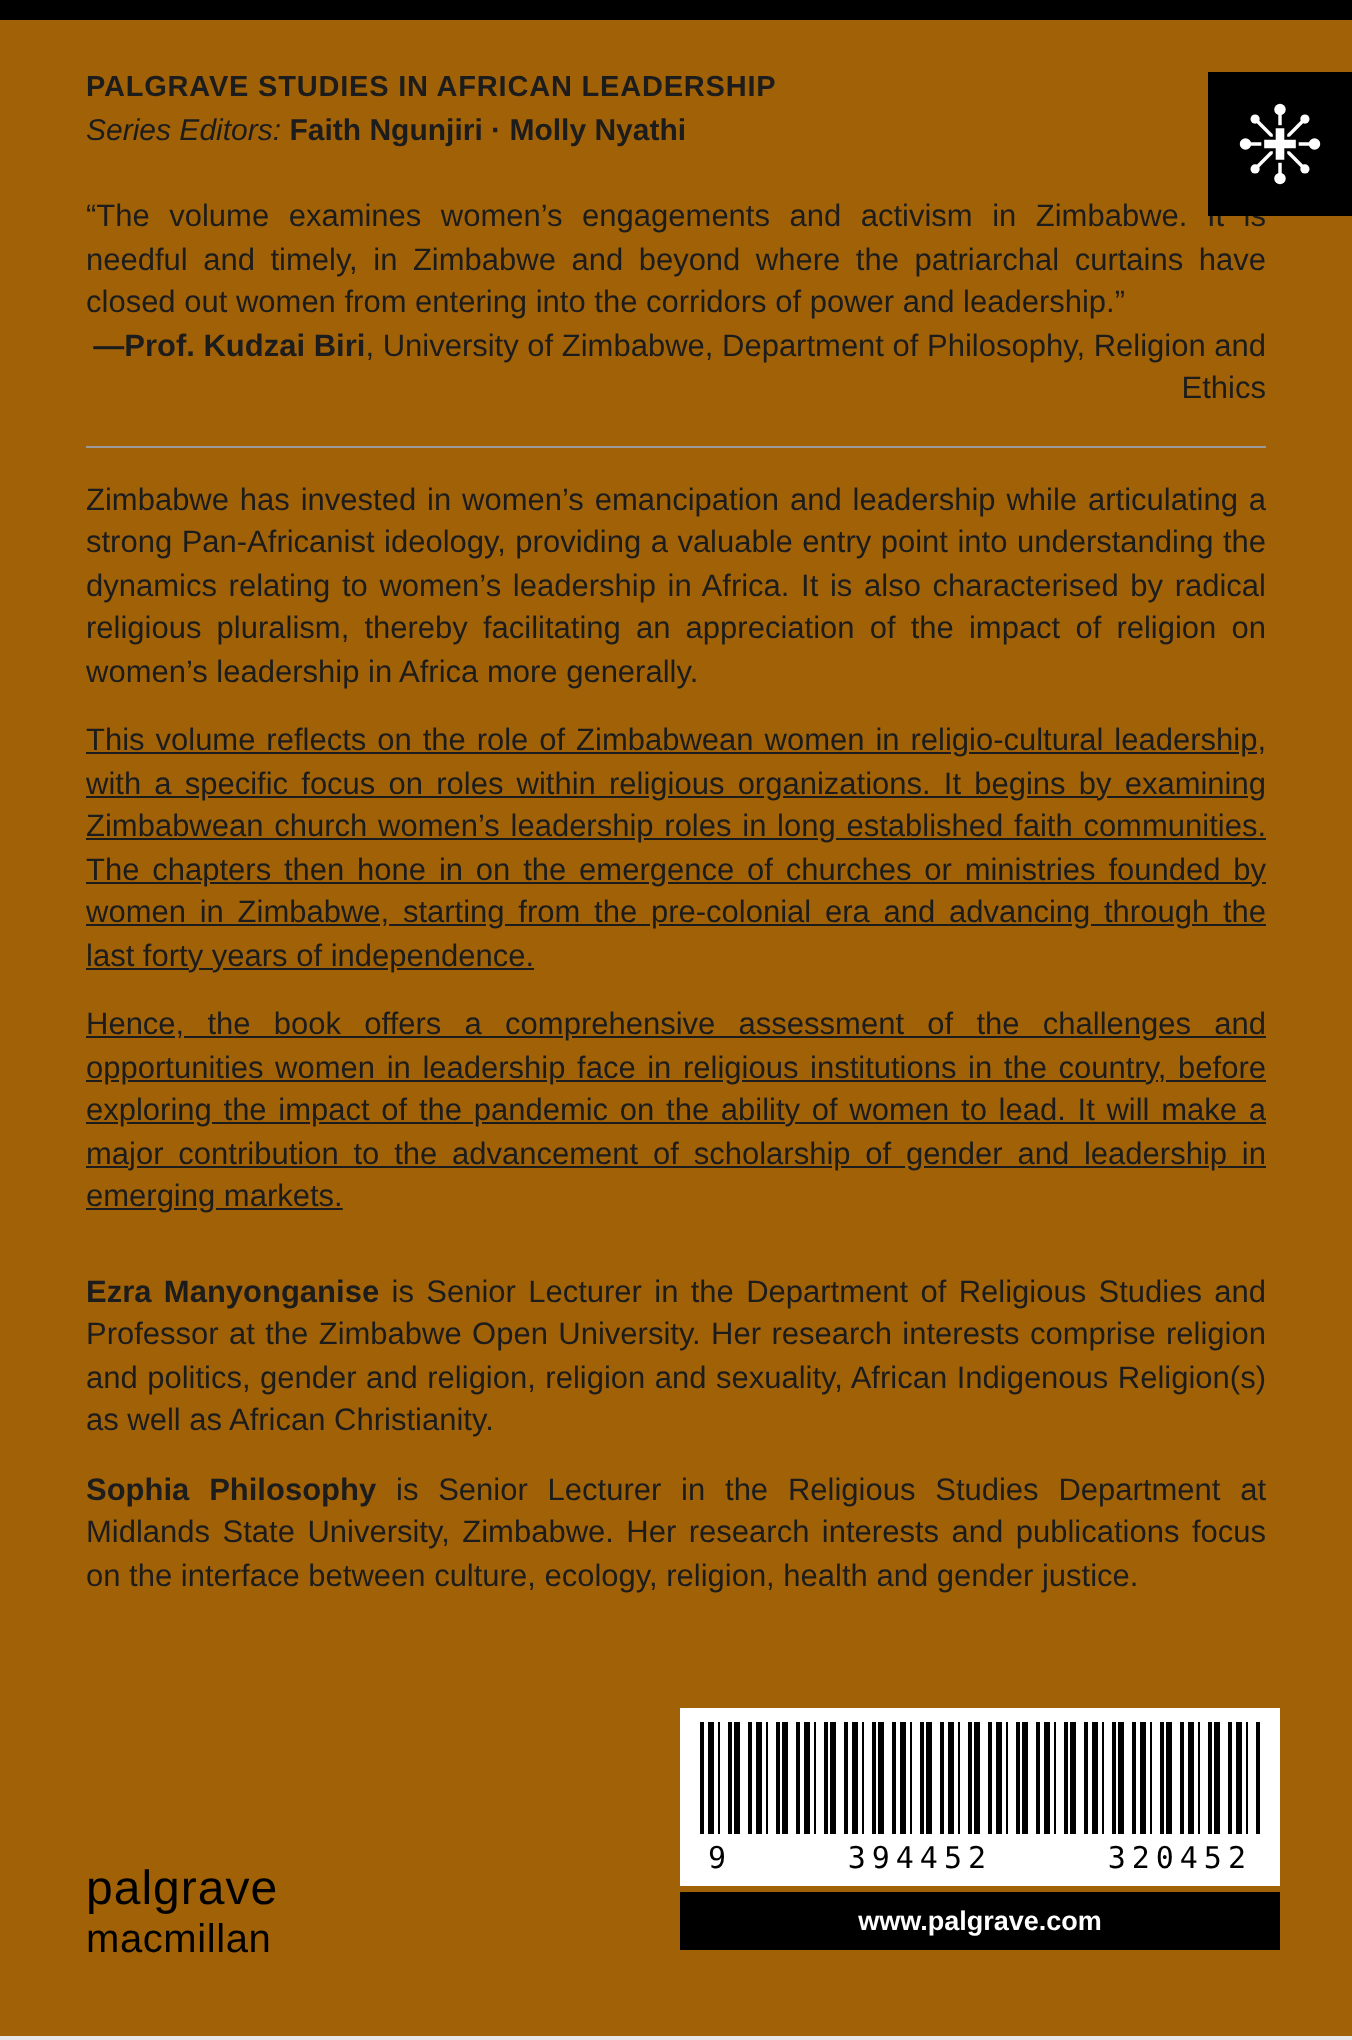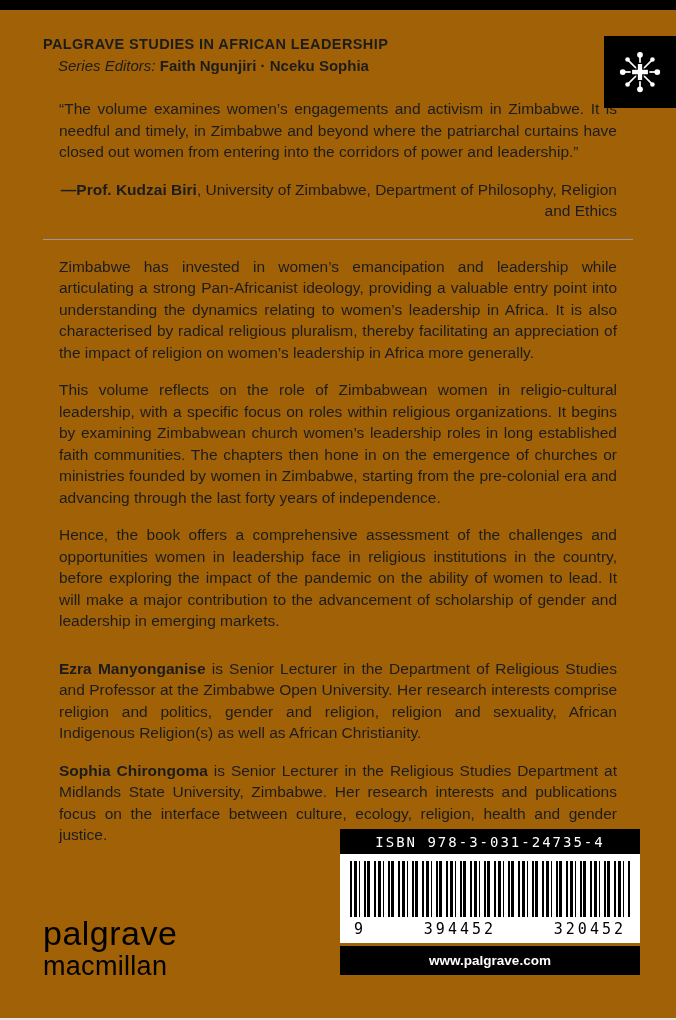--- a/index.html
+++ b/index.html
@@ -21,69 +21,69 @@
   .content {
     padding: 26px 43px 0 43px;
   }
   .series-title {
     font-size: 14.5px;
     font-weight: bold;
     letter-spacing: 0.4px;
     margin: 0 0 5px 0;
   }
   .series-editors { font-size: 15px; margin: 0; }
-  .editors-label { font-style: italic; margin-left: 15px; }
+  .editors-label { font-style: italic; }
   .editors-names { font-weight: bold; }
 
   .series-logo {
     position: absolute;
     top: 36px;
     right: 0;
     width: 72px;
     height: 72px;
     background: #000;
     display: flex;
     align-items: center;
     justify-content: center;
   }
   .series-logo svg { width: 46px; height: 46px; display: block; }
 
   .endorsement { margin-top: 24px; }
   .quote, .attribution, .synopsis p, .bios p {
     font-size: 15.5px;
     line-height: 21.5px;
-    margin: 16px;
+    margin: 0;
   }
   .quote, .synopsis p, .bios p { text-align: justify; }
   .attribution {
     text-align: right;
     padding-left: 1.6em;
     text-indent: -1.6em;
   }
   .bold { font-weight: bold; }
 
   .rule {
     border: 0;
     border-top: 1px solid #9a9a9a;
     margin: 17px 0 0 0;
   }
   .synopsis { margin-top: 16px; }
-  .synopsis p + p { margin-top: 13px; }
+  .synopsis p + p { margin-top: 13px; text-decoration: underline; }
   .bios { margin-top: 26px; }
   .bios p + p { margin-top: 13px; }
 
   .publisher-logo {
     position: absolute;
     left: 43px;
     bottom: 38px;
     color: #000;
     line-height: 1;
   }
-  .wordmark-palgrave { font-size: 34px; letter-spacing: 0.5px; }
-  .wordmark-macmillan { font-size: 27px; margin-top: 3px; letter-spacing: 0.3px; }
+  .wordmark-palgrave { font-size: 24px; letter-spacing: 0.5px; }
+  .wordmark-macmillan { font-size: 20px; margin-top: 3px; letter-spacing: 0.3px; }
 
   .barcode-block {
     position: absolute;
     right: 36px;
     bottom: 43px;
     width: 300px;
   }
   .isbn-bar {
     background: #000;
     color: #fff;
@@ -155,50 +155,49 @@
         <circle cx="37" cy="37" r="2.4"></circle>
       </g>
       <path d="M21 15 h6 v6 h6 v6 h-6 v6 h-6 v-6 h-6 v-6 h6 z" fill="#ffffff" stroke="#000000" stroke-width="1.5"></path>
     </svg>
   </div>
 
   <div class="content">
 
     <header>
       <h1 class="series-title">PALGRAVE STUDIES IN AFRICAN LEADERSHIP</h1>
-      <p class="series-editors"><span class="editors-label">Series Editors:</span> <span class="editors-names">Faith Ngunjiri · Nceku Sophia</span></p>
+      <p class="series-editors"><span class="editors-label">Series Editors:</span> <span class="editors-names">Faith Ngunjiri · Molly Nyathi</span></p>
     </header>
 
     <section class="endorsement">
       <p class="quote">“The volume examines women’s engagements and activism in Zimbabwe. It is needful and timely, in Zimbabwe and beyond where the patriarchal curtains have closed out women from entering into the corridors of power and leadership.”</p>
       <p class="attribution"><span class="bold">—Prof. Kudzai Biri</span><span>, University of Zimbabwe, Department of Philosophy, Religion and Ethics</span></p>
     </section>
 
     <hr class="rule">
 
     <section class="synopsis">
       <p>Zimbabwe has invested in women’s emancipation and leadership while articulating a strong Pan-Africanist ideology, providing a valuable entry point into understanding the dynamics relating to women’s leadership in Africa. It is also characterised by radical religious pluralism, thereby facilitating an appreciation of the impact of religion on women’s leadership in Africa more generally.</p>
       <p>This volume reflects on the role of Zimbabwean women in religio-cultural leadership, with a specific focus on roles within religious organizations. It begins by examining Zimbabwean church women’s leadership roles in long established faith communities. The chapters then hone in on the emergence of churches or ministries founded by women in Zimbabwe, starting from the pre-colonial era and advancing through the last forty years of independence.</p>
       <p>Hence, the book offers a comprehensive assessment of the challenges and opportunities women in leadership face in religious institutions in the country, before exploring the impact of the pandemic on the ability of women to lead. It will make a major contribution to the advancement of scholarship of gender and leadership in emerging markets.</p>
     </section>
 
     <section class="bios">
       <p><span class="bold">Ezra Manyonganise</span><span> is Senior Lecturer in the Department of Religious Studies and Professor at the Zimbabwe Open University. Her research interests comprise religion and politics, gender and religion, religion and sexuality, African Indigenous Religion(s) as well as African Christianity.</span></p>
-      <p><span class="bold">Sophia Chirongoma</span><span> is Senior Lecturer in the Religious Studies Department at Midlands State University, Zimbabwe. Her research interests and publications focus on the interface between culture, ecology, religion, health and gender justice.</span></p>
+      <p><span class="bold">Sophia Philosophy</span><span> is Senior Lecturer in the Religious Studies Department at Midlands State University, Zimbabwe. Her research interests and publications focus on the interface between culture, ecology, religion, health and gender justice.</span></p>
     </section>
 
   </div>
 
   <div class="publisher-logo">
     <div class="wordmark-palgrave">palgrave</div>
     <div class="wordmark-macmillan">macmillan</div>
   </div>
 
   <div class="barcode-block">
-    <div class="isbn-bar">ISBN 978-3-031-24735-4</div>
     <div class="barcode-area">
       <div class="bars"></div>
       <div class="digits">
         <span>9</span>
         <span>394452</span>
         <span>320452</span>
       </div>
     </div>
     <div class="website-bar">www.palgrave.com</div>
   </div>

